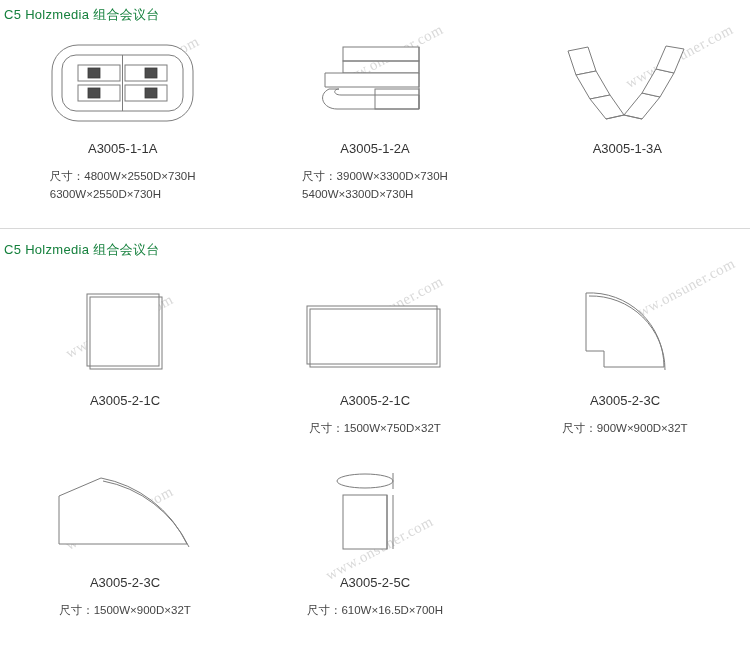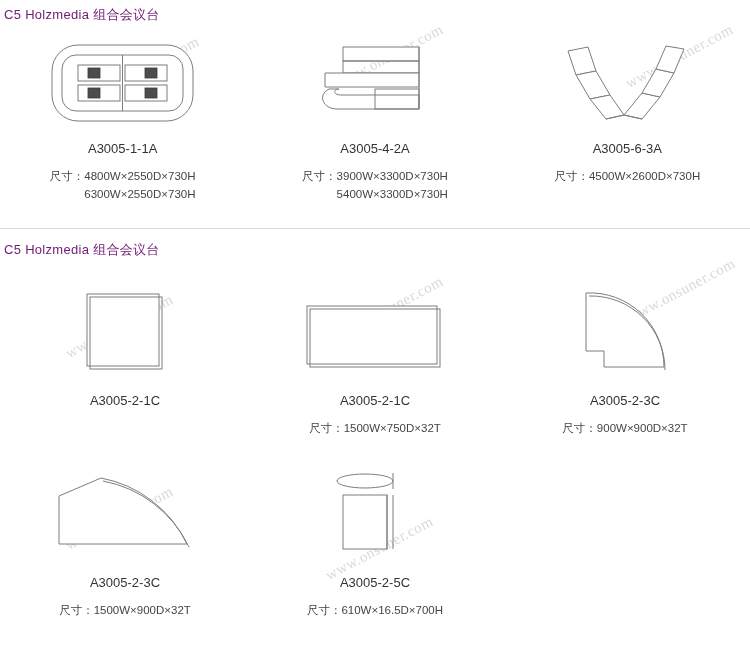--- a/index.html
+++ b/index.html
@@ -15,21 +15,21 @@
     position: relative;
     overflow: hidden;
   }
   .page {
     position: relative;
     width: 750px;
     height: 653px;
   }
   .section-title {
     font-size: 13px;
-    color: #701a75;
+    color: #15803d;
     padding: 6px 0 0 4px;
     letter-spacing: 0.3px;
   }
   .divider {
     border-top: 1px solid #d8d8d8;
     margin: 10px 0 0 0;
   }
   .row {
     display: flex;
     width: 750px;
@@ -50,21 +50,21 @@
   .code {
     font-size: 13px;
     color: #333333;
     margin-top: 6px;
     text-align: center;
   }
   .dims {
     font-size: 11.5px;
     color: #444444;
     margin-top: 12px;
-    text-align: right;
+    text-align: left;
     line-height: 1.55;
   }
   .dims div {
     white-space: nowrap;
   }
   .watermark {
     position: absolute;
     font-size: 15px;
     color: #d9d9d9;
     font-family: "Liberation Serif", serif;
@@ -129,21 +129,21 @@
         <div class="fig">
           <svg width="120" height="80" viewBox="0 0 120 80">
             <rect x="28" y="4" width="76" height="14" class="st"></rect>
             <rect x="28" y="18" width="76" height="12" class="st2"></rect>
             <path d="M10 30 L104 30 L104 44 L10 44 Z" class="st"></path>
             <path d="M14 46 C 2 52, 8 66, 22 66 L 104 66 L 104 52 L 26 52 C 18 52, 18 46, 24 46 Z" class="st"></path>
             <rect x="60" y="46" width="44" height="20" class="st2"></rect>
             <line x1="104" y1="4" x2="104" y2="66" class="st2"></line>
           </svg>
         </div>
-        <div class="code">A3005-4-2A</div>
+        <div class="code">A3005-1-2A</div>
         <div class="dims">
           <div>尺寸：3900W×3300D×730H</div>
           <div>5400W×3300D×730H</div>
         </div>
       </div>
 
       <div class="cell">
         <div class="fig">
           <svg width="130" height="80" viewBox="0 0 130 80">
             <g transform="translate(0,2)">
@@ -151,24 +151,21 @@
               <polygon points="14,30 34,26 48,50 28,54" class="st"></polygon>
               <polygon points="28,54 48,50 62,70 44,74" class="st"></polygon>
               <polygon points="62,70 80,74 98,52 80,48" class="st"></polygon>
               <polygon points="80,48 98,52 112,28 94,24" class="st"></polygon>
               <polygon points="94,24 112,28 122,4 104,1" class="st"></polygon>
               <line x1="44" y1="74" x2="62" y2="70" class="st2"></line>
               <line x1="62" y1="70" x2="80" y2="74" class="st2"></line>
             </g>
           </svg>
         </div>
-        <div class="code">A3005-6-3A</div>
-        <div class="dims">
-          <div>尺寸：4500W×2600D×730H</div>
-        </div>
+        <div class="code">A3005-1-3A</div>
       </div>
 
     </div>
   </div>
 
   <div class="divider" style="margin-top:24px;"></div>
 
   <div class="sec2">
     <div class="section-title" style="padding-top:12px;">C5 Holzmedia 组合会议台</div>
 

